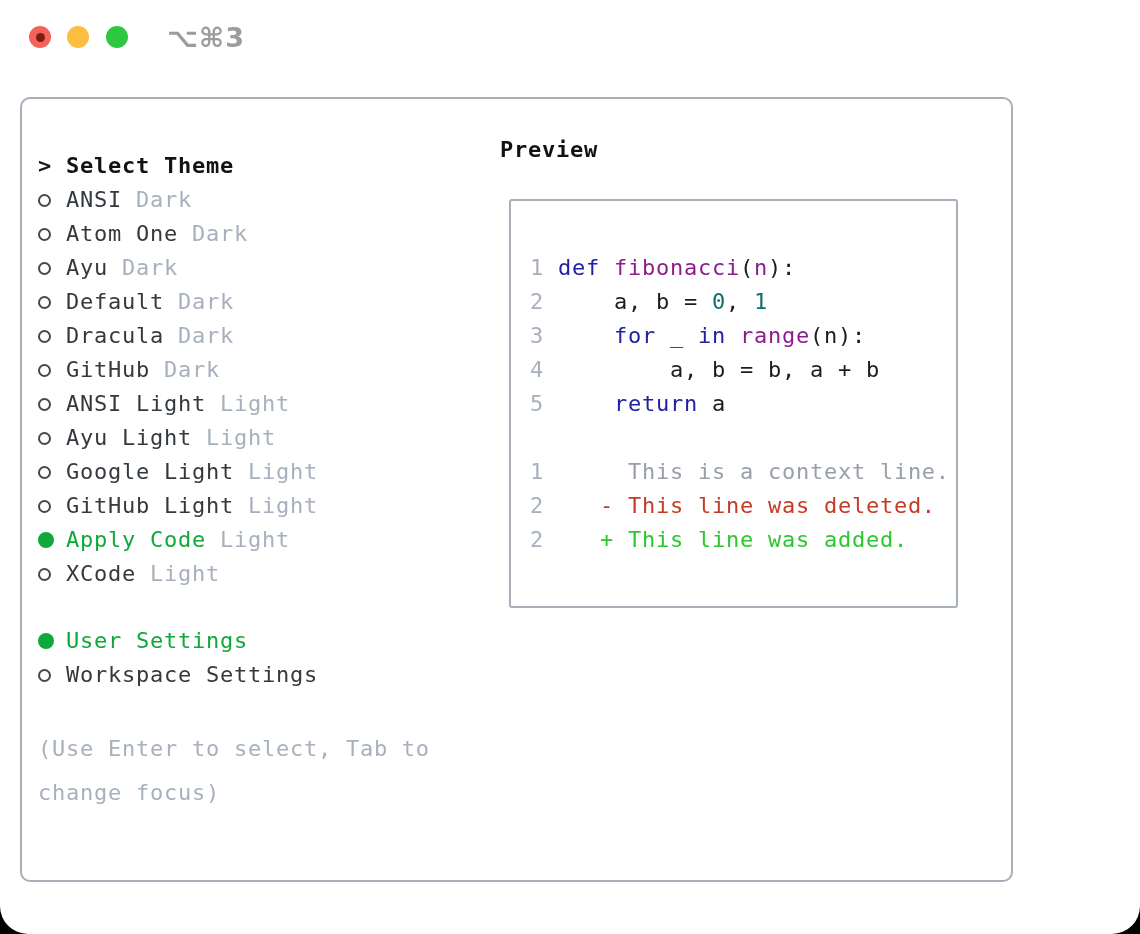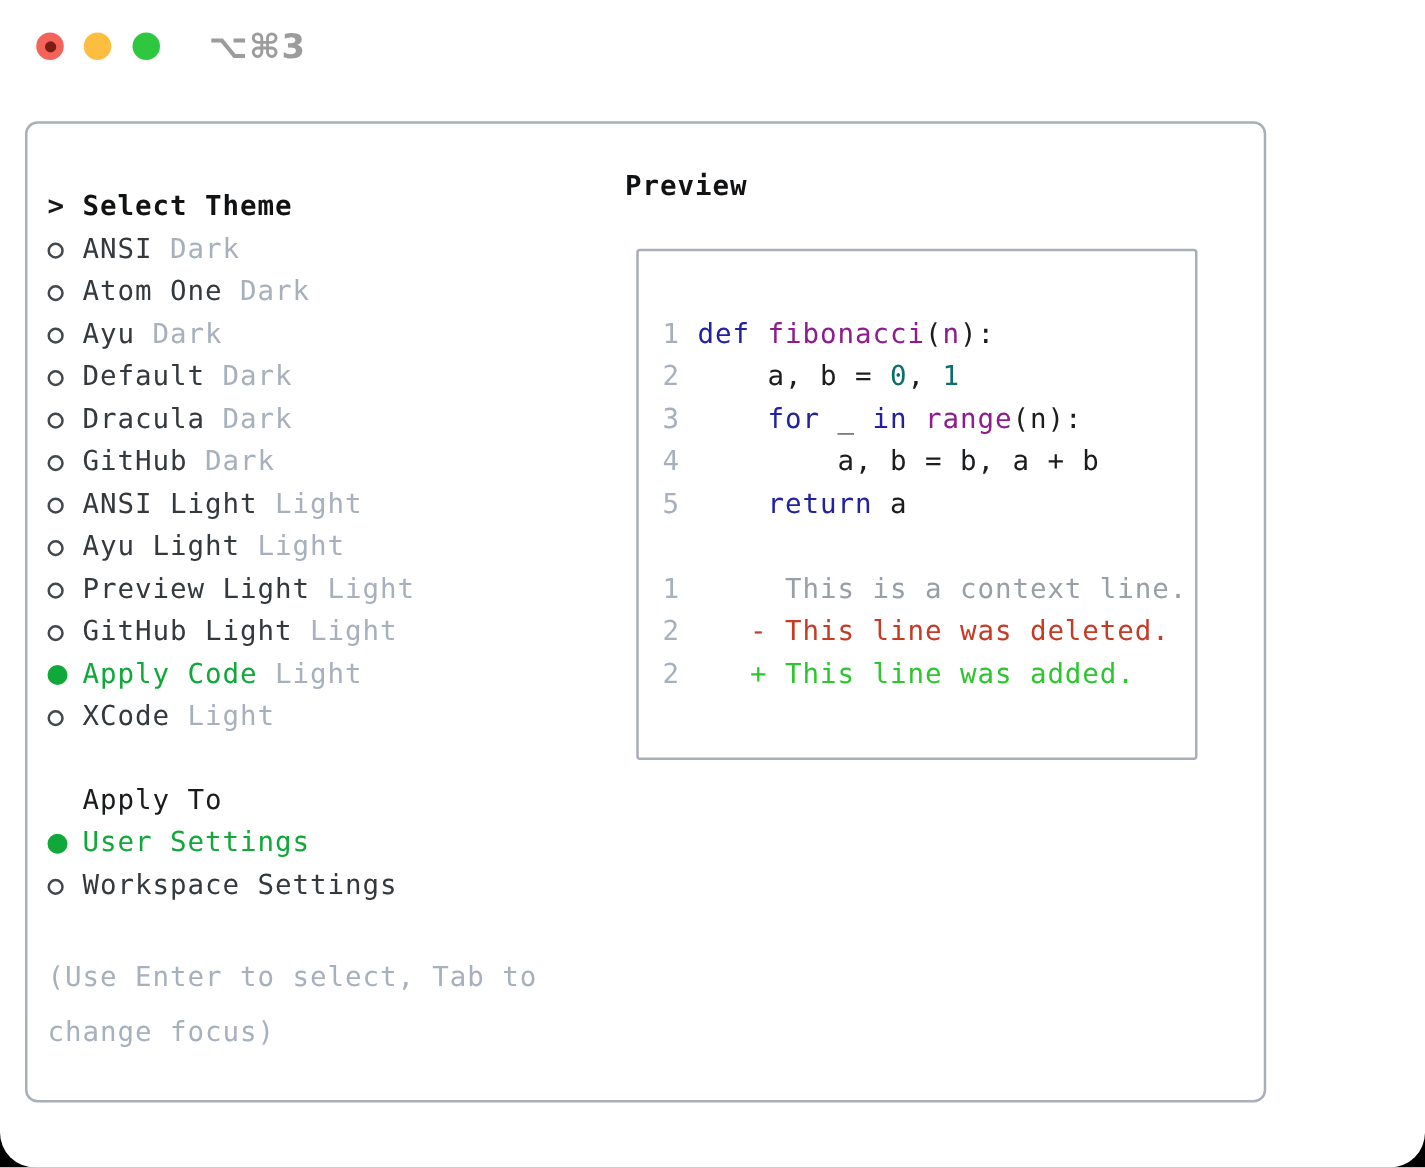--- a/index.html
+++ b/index.html
@@ -88,30 +88,27 @@
       </div>
       <div id="theme-items">
           <div class="mono-row"><span class="bullet"><span class="dot"></span></span><span class="item-name">ANSI</span><span class="item-suffix">Dark</span></div>
           <div class="mono-row"><span class="bullet"><span class="dot"></span></span><span class="item-name">Atom One</span><span class="item-suffix">Dark</span></div>
           <div class="mono-row"><span class="bullet"><span class="dot"></span></span><span class="item-name">Ayu</span><span class="item-suffix">Dark</span></div>
           <div class="mono-row"><span class="bullet"><span class="dot"></span></span><span class="item-name">Default</span><span class="item-suffix">Dark</span></div>
           <div class="mono-row"><span class="bullet"><span class="dot"></span></span><span class="item-name">Dracula</span><span class="item-suffix">Dark</span></div>
           <div class="mono-row"><span class="bullet"><span class="dot"></span></span><span class="item-name">GitHub</span><span class="item-suffix">Dark</span></div>
           <div class="mono-row"><span class="bullet"><span class="dot"></span></span><span class="item-name">ANSI Light</span><span class="item-suffix">Light</span></div>
           <div class="mono-row"><span class="bullet"><span class="dot"></span></span><span class="item-name">Ayu Light</span><span class="item-suffix">Light</span></div>
-          <div class="mono-row"><span class="bullet"><span class="dot"></span></span><span class="item-name">Preview Light</span><span class="item-suffix">Light</span></div>
+          <div class="mono-row"><span class="bullet"><span class="dot"></span></span><span class="item-name">Google Light</span><span class="item-suffix">Light</span></div>
           <div class="mono-row"><span class="bullet"><span class="dot"></span></span><span class="item-name">GitHub Light</span><span class="item-suffix">Light</span></div>
           <div class="mono-row"><span class="bullet"><span class="dot filled"></span></span><span class="item-name selected">Apply Code</span><span class="item-suffix">Light</span></div>
           <div class="mono-row"><span class="bullet"><span class="dot"></span></span><span class="item-name">XCode</span><span class="item-suffix">Light</span></div>
         </div>
 
       <div class="apply-block">
-        <div class="mono-row">
-          <span class="bullet"></span><span class="hdr2">Apply To</span>
-        </div>
         <div id="apply-items">
             <div class="mono-row"><span class="bullet"><span class="dot filled"></span></span><span class="item-name selected">User Settings</span></div>
             <div class="mono-row"><span class="bullet"><span class="dot"></span></span><span class="item-name">Workspace Settings</span></div>
           </div>
       </div>
 
       <div class="help">(Use Enter to select, Tab to change focus)</div>
     </div>
 
     <div class="preview-title mono-row">

